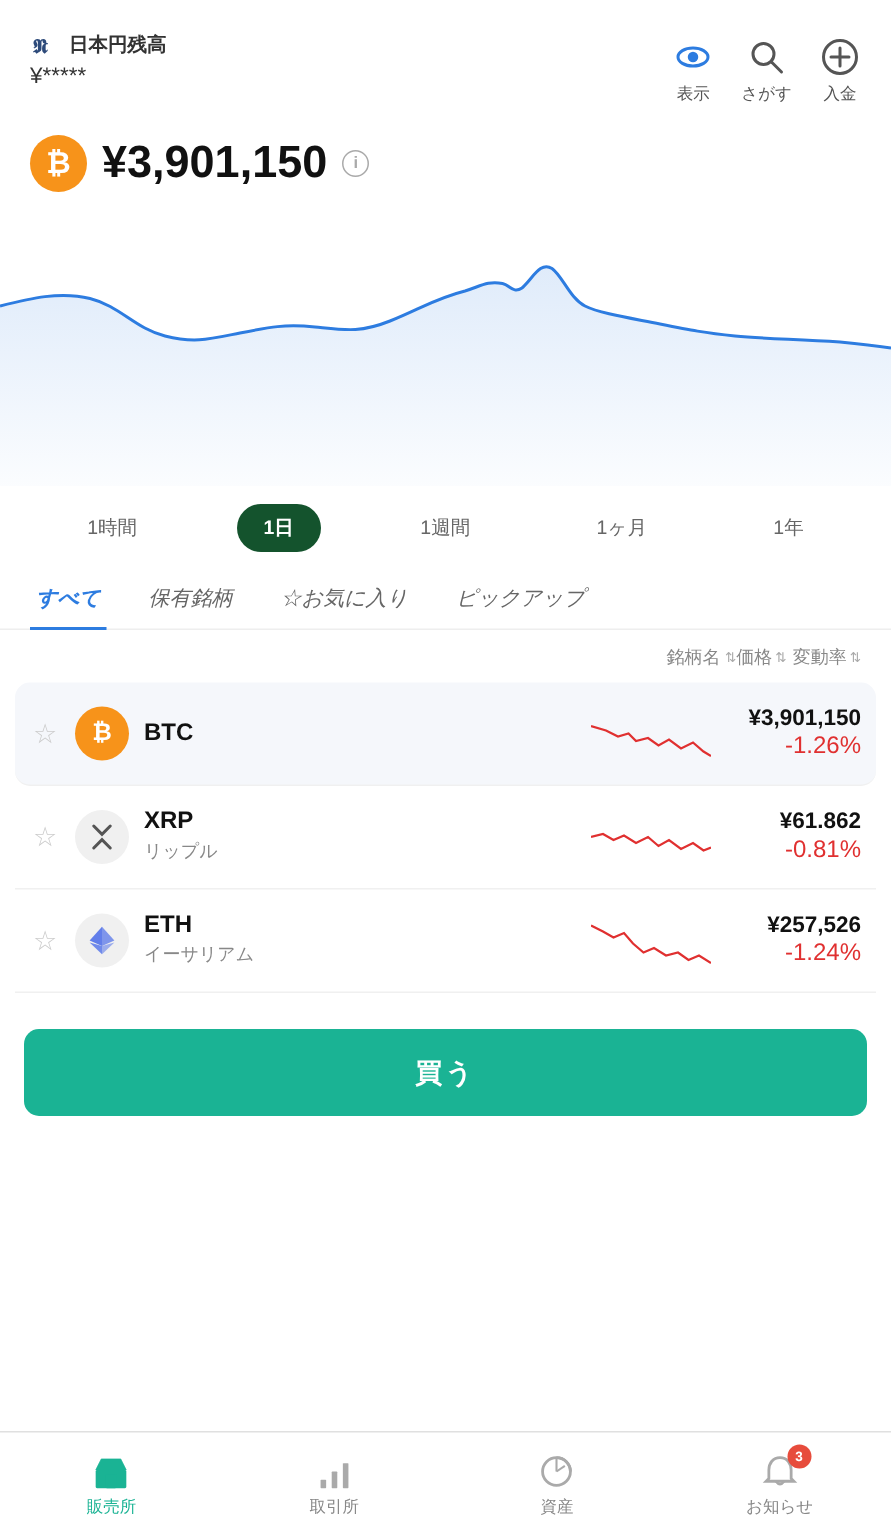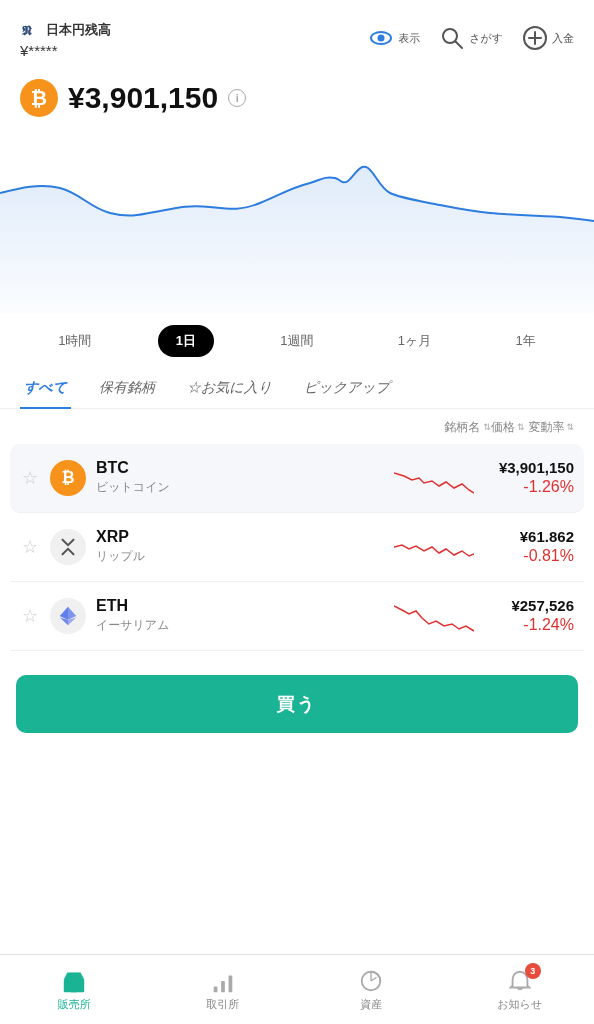--- a/index.html
+++ b/index.html
@@ -40,21 +40,21 @@
       margin-top: 2px;
     }
     .header-right {
       display: flex;
       gap: 18px;
       align-items: flex-start;
       margin-top: 4px;
     }
     .header-action {
       display: flex;
-      flex-direction: row;
+      flex-direction: column;
       align-items: center;
       gap: 3px;
       cursor: pointer;
     }
     .header-action svg {
       width: 28px;
       height: 28px;
     }
     .header-action-label {
       font-size: 11px;
@@ -123,21 +123,21 @@
     .time-btn {
       padding: 7px 18px;
       border-radius: 20px;
       border: none;
       background: transparent;
       font-size: 13px;
       color: #666;
       cursor: pointer;
     }
     .time-btn.active {
-      background: #000000;
+      background: #14532d;
       color: #fff;
       font-weight: 600;
     }
 
     
     .tab-filter {
       display: flex;
       padding: 0 20px;
       border-bottom: 1.5px solid #eee;
       gap: 24px;
@@ -447,21 +447,20 @@
     </div>
   </div>
 
   <div class="coin-list">
 
     <div class="coin-row highlighted">
       <span class="star-icon">☆</span>
       <div class="coin-icon btc">₿</div>
       <div class="coin-info">
         <div class="coin-ticker">BTC</div>
-        <div class="coin-name">ビットコイン</div>
       </div>
       <svg class="coin-chart" viewBox="0 0 80 40">
         <polyline points="0,15 10,18 18,22 25,20 30,25 38,23 45,28 52,24 60,30 68,26 75,32 80,35" fill="none" stroke="#e03030" stroke-width="1.5"></polyline>
       </svg>
       <div class="coin-price-section">
         <div class="coin-price">¥3,901,150</div>
         <div class="coin-change negative">-1.26%</div>
       </div>
     </div>
 

